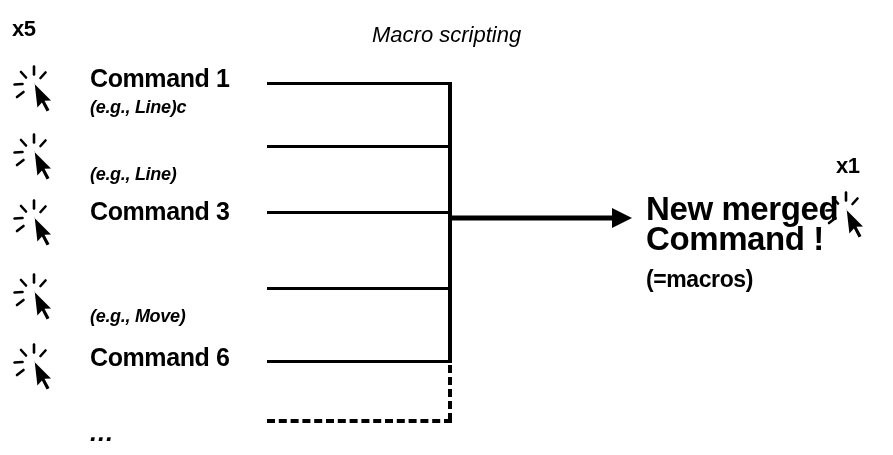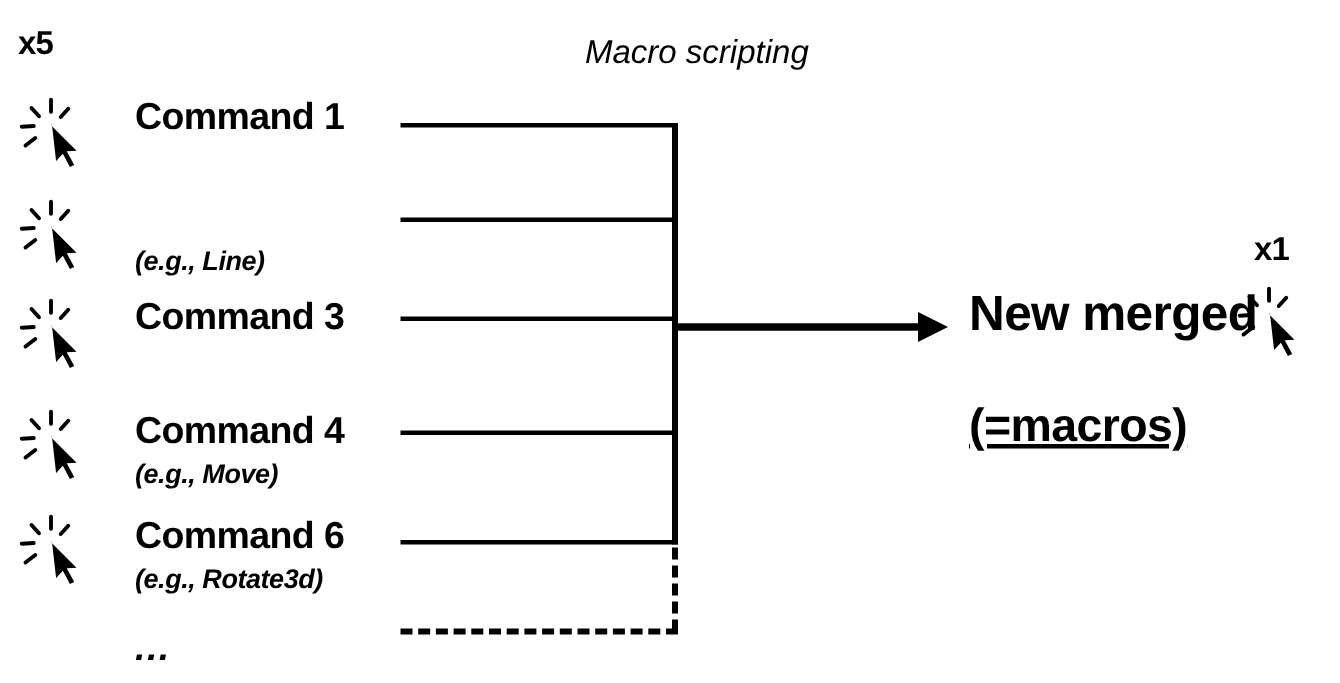--- a/index.html
+++ b/index.html
@@ -27,21 +27,20 @@
     line-height: 1;
     white-space: nowrap;
   }
 
   
   .diagram-title {
     font-style: italic;
     font-size: 22px;
     line-height: 1;
     white-space: nowrap;
-    margin-left: 18px;
   }
 
   
   .cmd-title {
     font-weight: bold;
     font-size: 25px;
     line-height: 1;
     white-space: nowrap;
     letter-spacing: -0.4px;
   }
@@ -57,25 +56,24 @@
   
   .result-title {
     font-weight: bold;
     font-size: 33px;
     line-height: 30px;
     white-space: nowrap;
     letter-spacing: -0.4px;
   }
   .result-sub {
     font-weight: bold;
-    font-size: 31px;
+    font-size: 23px;
     line-height: 1;
     white-space: nowrap;
     letter-spacing: -0.4px;
-    text-decoration: underline;
   }
 
   .ellipsis {
     font-weight: bold;
     font-style: italic;
     font-size: 25px;
     line-height: 1;
     letter-spacing: 1px;
   }
 
@@ -175,30 +173,29 @@
         <line x1="24.0" y1="4.5" x2="24.0" y2="12.5"></line>
         <line x1="11.0" y1="10.0" x2="16.0" y2="15.5"></line>
         <line x1="35.5" y1="10.5" x2="30.5" y2="16.0"></line>
         <line x1="4.5" y1="22.5" x2="12.5" y2="22.0"></line>
         <line x1="7.0" y1="35.0" x2="13.5" y2="30.0"></line>
       </g>
     </svg>
   </div>
 
   <div class="abs cmd-title" style="left:90px; top:66px;">Command 1</div>
+  <div class="abs cmd-sub" style="left:90px; top:98px;">(e.g., Line)c</div>
 
   <div class="abs cmd-sub" style="left:90px; top:165px;">(e.g., Line)</div>
 
   <div class="abs cmd-title" style="left:90px; top:199px;">Command 3</div>
 
-  <div class="abs cmd-title" style="left:90px; top:275px;">Command 4</div>
   <div class="abs cmd-sub" style="left:90px; top:307px;">(e.g., Move)</div>
 
   <div class="abs cmd-title" style="left:90px; top:345px;">Command 6</div>
-  <div class="abs cmd-sub" style="left:90px; top:377px;">(e.g., Rotate3d)</div>
 
   <div class="abs ellipsis" style="left:90px; top:420px;">...</div>
 
   <div class="abs hline" style="left:267px; top:82px;  width:185px;"></div>
   <div class="abs hline" style="left:267px; top:145px; width:185px;"></div>
   <div class="abs hline" style="left:267px; top:211px; width:185px;"></div>
   <div class="abs hline" style="left:267px; top:287px; width:185px;"></div>
   <div class="abs hline" style="left:267px; top:360px; width:185px;"></div>
 
   <div class="abs vline" style="left:448px; top:82px; height:281px;"></div>
@@ -208,20 +205,21 @@
 
   <div class="abs" style="left:448px; top:202px;">
     <svg width="185" height="32" viewBox="0 0 185 32" aria-hidden="true">
       <line x1="0" y1="16" x2="168" y2="16" stroke="#000" stroke-width="5"></line>
       <polygon points="164,6 184,16 164,26" fill="#000"></polygon>
     </svg>
   </div>
 
   <div class="abs result-title" style="left:646px; top:194px;">
     <div>New merged</div>
+    <div>Command !</div>
   </div>
   <div class="abs result-sub" style="left:646px; top:268px;">(=macros)</div>
 
   <div class="abs mult" style="left:836px; top:155px;">x1</div>
 
   <div class="abs cursor-icon" style="left:822px; top:188px;">
     <svg width="52" height="52" viewBox="0 0 52 52" aria-hidden="true">
       <g fill="#000">
         <path d="M24.5 20 L24.5 22 L41 38.5 L34.5 38.8 L39.5 48 L36.6 49.4 L31.9 40.5 L27.4 45.4 Z"></path>
       </g>

